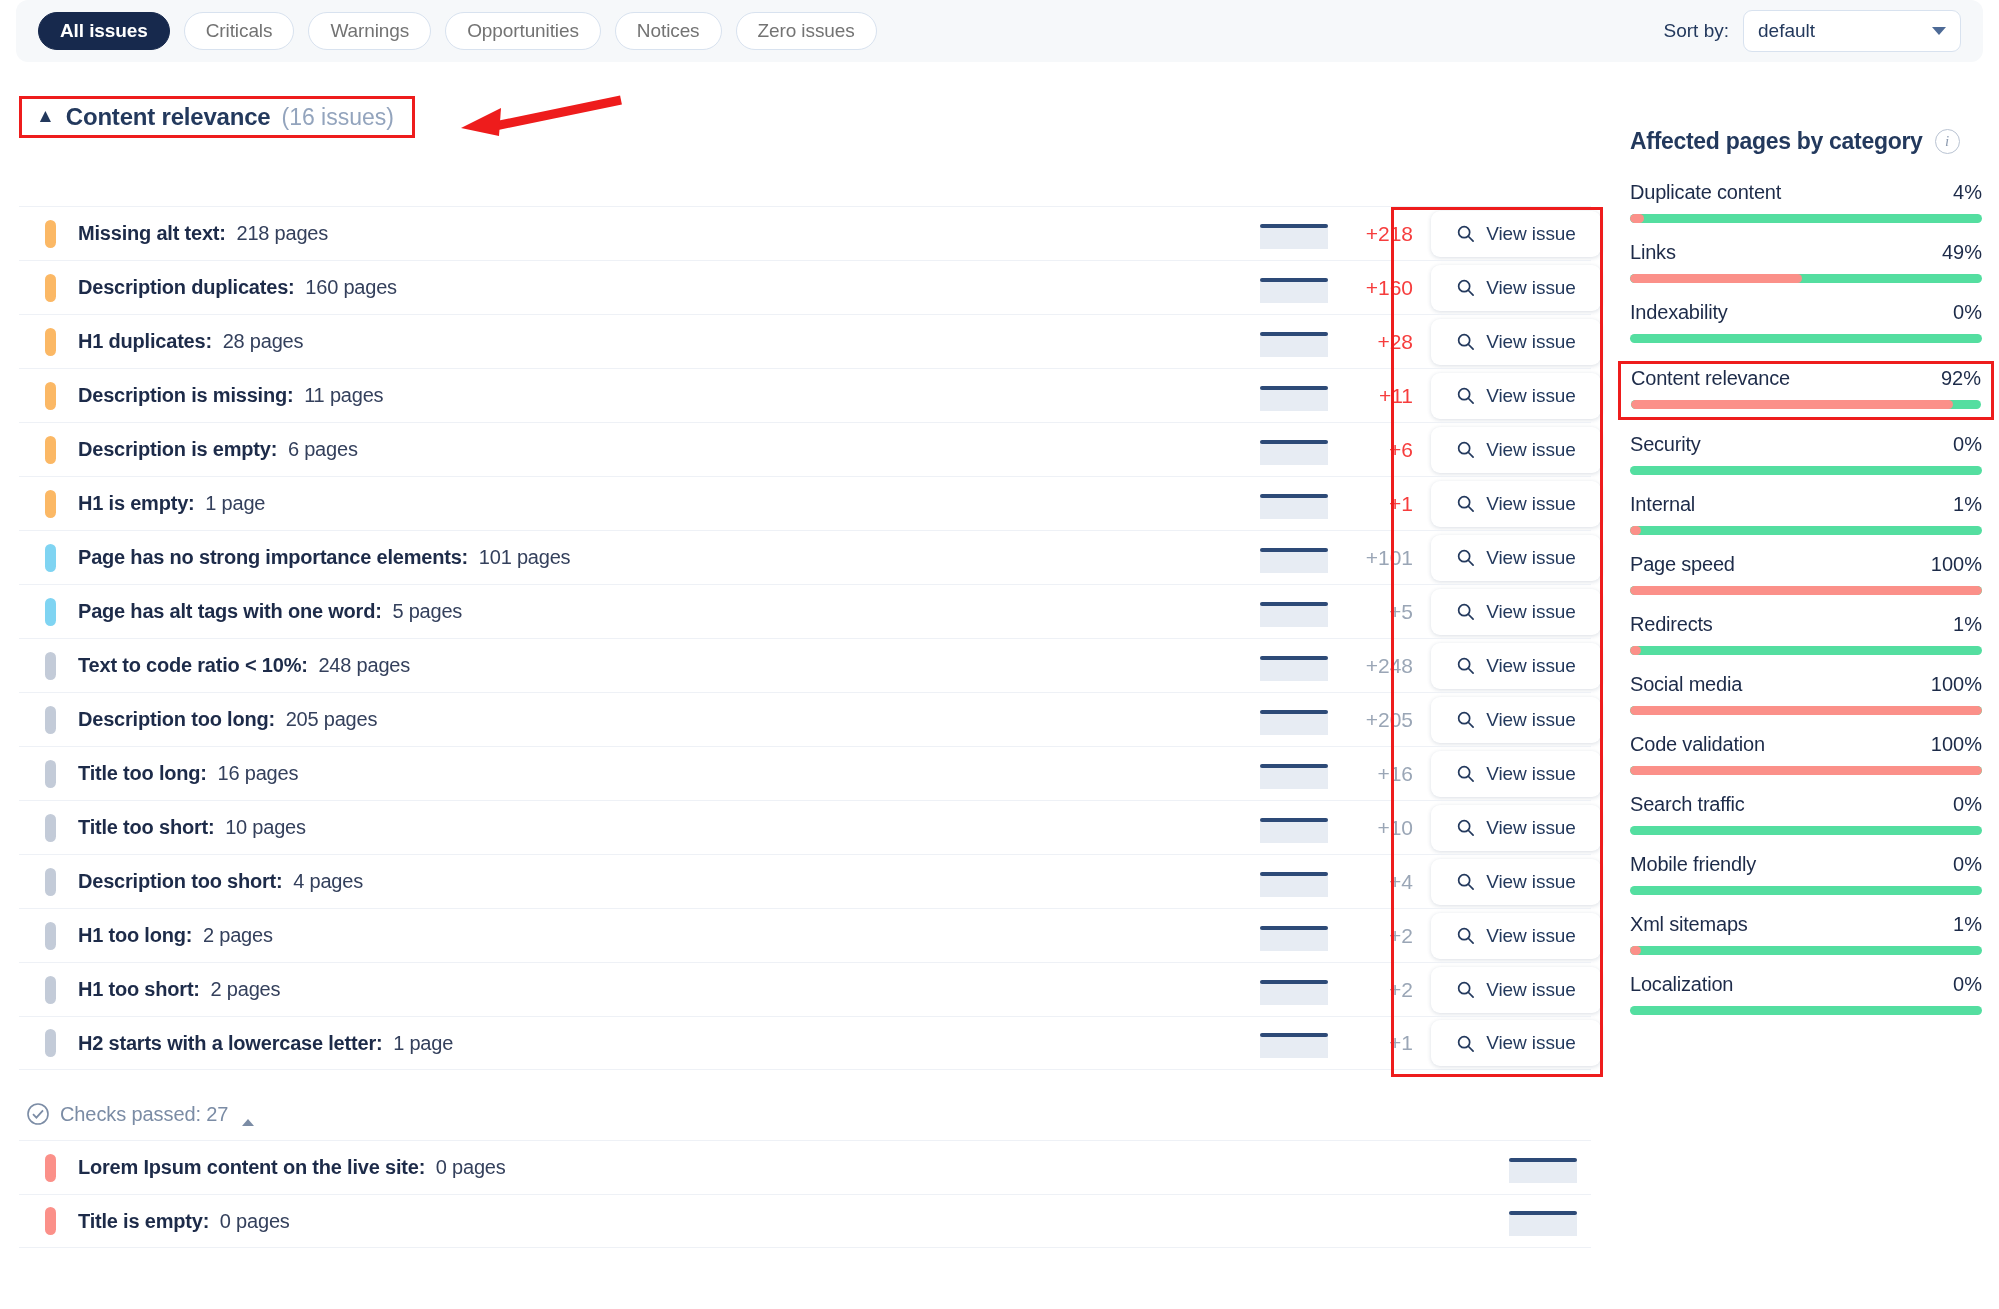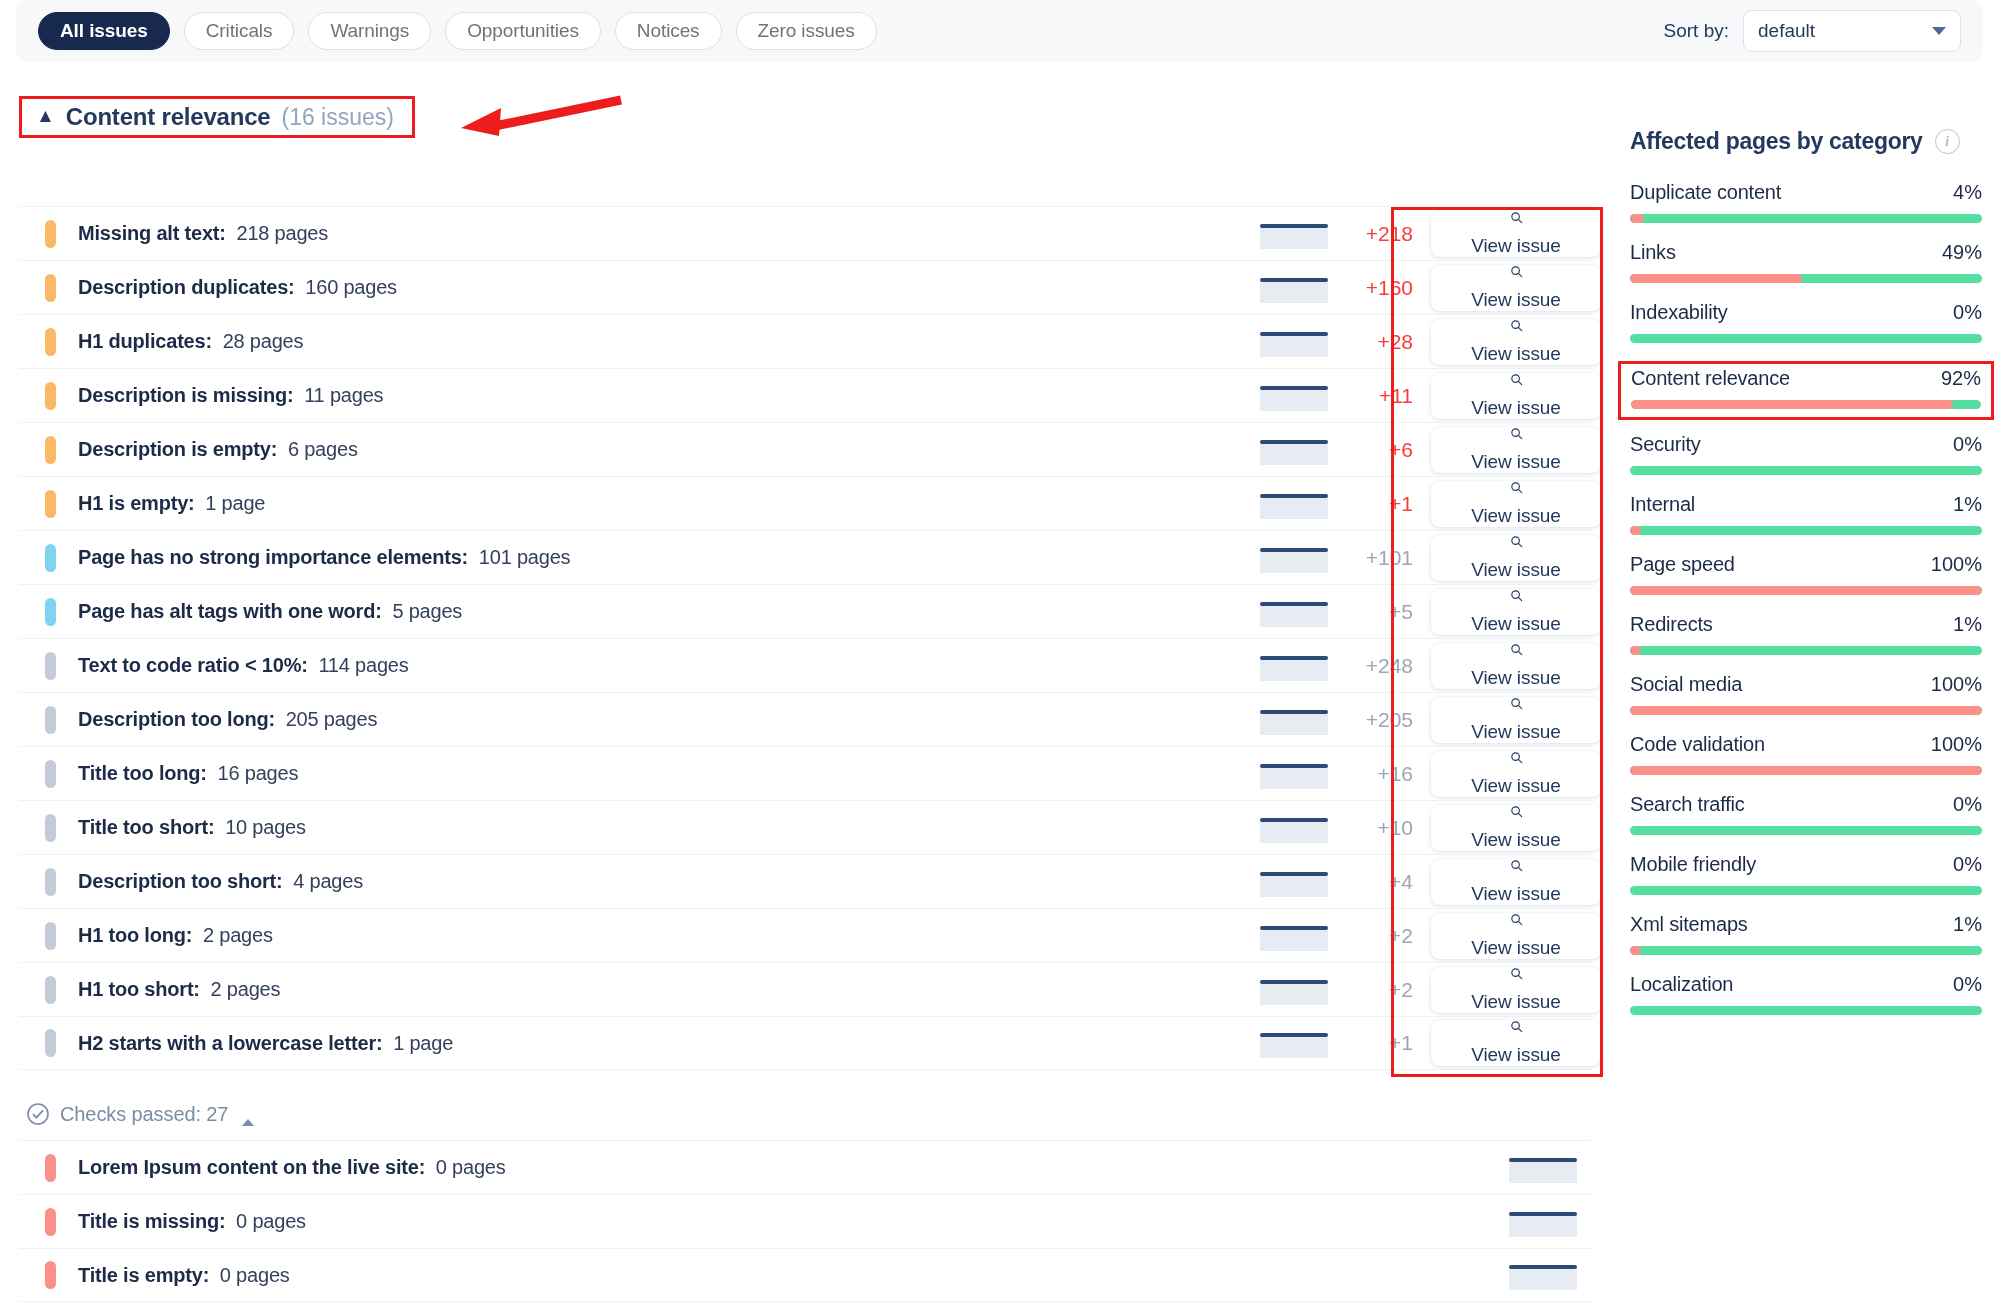--- a/index.html
+++ b/index.html
@@ -77,21 +77,21 @@
   .spark .fill { position: absolute; left: 0; top: 6px; width: 68px; height: 24px; background: #e7ecf3; }
   .spark .line { position: absolute; left: 0; top: 5px; width: 68px; height: 4px; background: #2d4a77; border-radius: 2px; }
   .delta { position: absolute; left: 1322px; top: 50%; transform: translateY(-50%); font-size: 21px; width: 72px; text-align: right; }
   .delta.up   { color: #f63d3d; }
   .delta.flat { color: #9aa6b6; }
   .viewbtn {
     position: absolute; left: 1412px; top: 50%; transform: translateY(-50%);
     width: 170px; height: 46px; background: #fff; border-radius: 9px;
     box-shadow: 0 1px 4px rgba(25,50,90,.16);
     display: flex; align-items: center; justify-content: center; gap: 11px;
-    font-size: 19px; color: #23395d; cursor: pointer; letter-spacing: -0.1px; flex-direction: column;
+    font-size: 19px; color: #23395d; cursor: pointer; letter-spacing: -0.1px;
   }
 
   .viewbox {
     position: absolute; left: 1391px; top: 207px; width: 212px; height: 870px;
     border: 3px solid #ee1c1c; pointer-events: none;
   }
 
   
   .passed-head {
     position: absolute; left: 26px; top: 1102px;
@@ -283,21 +283,21 @@
         <div class="viewbtn">
           <svg width="19" height="19" viewBox="0 0 20 20">
             <circle cx="8.6" cy="8.6" r="5.8" fill="none" stroke="#23395d" stroke-width="1.8"></circle>
             <path d="M12.9 12.9 L18 18" stroke="#23395d" stroke-width="1.8" stroke-linecap="round"></path>
           </svg>
           <span>View issue</span>
         </div>
       </div>
       <div class="row">
         <div class="sev notice"></div>
-        <div class="rlabel"><span>Text to code ratio &lt; 10%:</span>&nbsp;&nbsp;<span class="cnt">114 pages</span></div>
+        <div class="rlabel"><span>Text to code ratio &lt; 10%:</span>&nbsp;&nbsp;<span class="cnt">248 pages</span></div>
         <div class="spark">
           <div class="fill"></div>
           <div class="line"></div>
         </div>
         <div class="delta flat">+248</div>
         <div class="viewbtn">
           <svg width="19" height="19" viewBox="0 0 20 20">
             <circle cx="8.6" cy="8.6" r="5.8" fill="none" stroke="#23395d" stroke-width="1.8"></circle>
             <path d="M12.9 12.9 L18 18" stroke="#23395d" stroke-width="1.8" stroke-linecap="round"></path>
           </svg>
@@ -432,28 +432,20 @@
       <div class="row">
         <div class="sev critical"></div>
         <div class="rlabel"><span>Lorem Ipsum content on the live site:</span>&nbsp;&nbsp;<span class="cnt">0 pages</span></div>
         <div class="spark">
           <div class="fill"></div>
           <div class="line"></div>
         </div>
       </div>
       <div class="row">
         <div class="sev critical"></div>
-        <div class="rlabel"><span>Title is missing:</span>&nbsp;&nbsp;<span class="cnt">0 pages</span></div>
-        <div class="spark">
-          <div class="fill"></div>
-          <div class="line"></div>
-        </div>
-      </div>
-      <div class="row">
-        <div class="sev critical"></div>
         <div class="rlabel"><span>Title is empty:</span>&nbsp;&nbsp;<span class="cnt">0 pages</span></div>
         <div class="spark">
           <div class="fill"></div>
           <div class="line"></div>
         </div>
       </div>
     </div>
 
   <div class="side">
     <div class="side-head">

